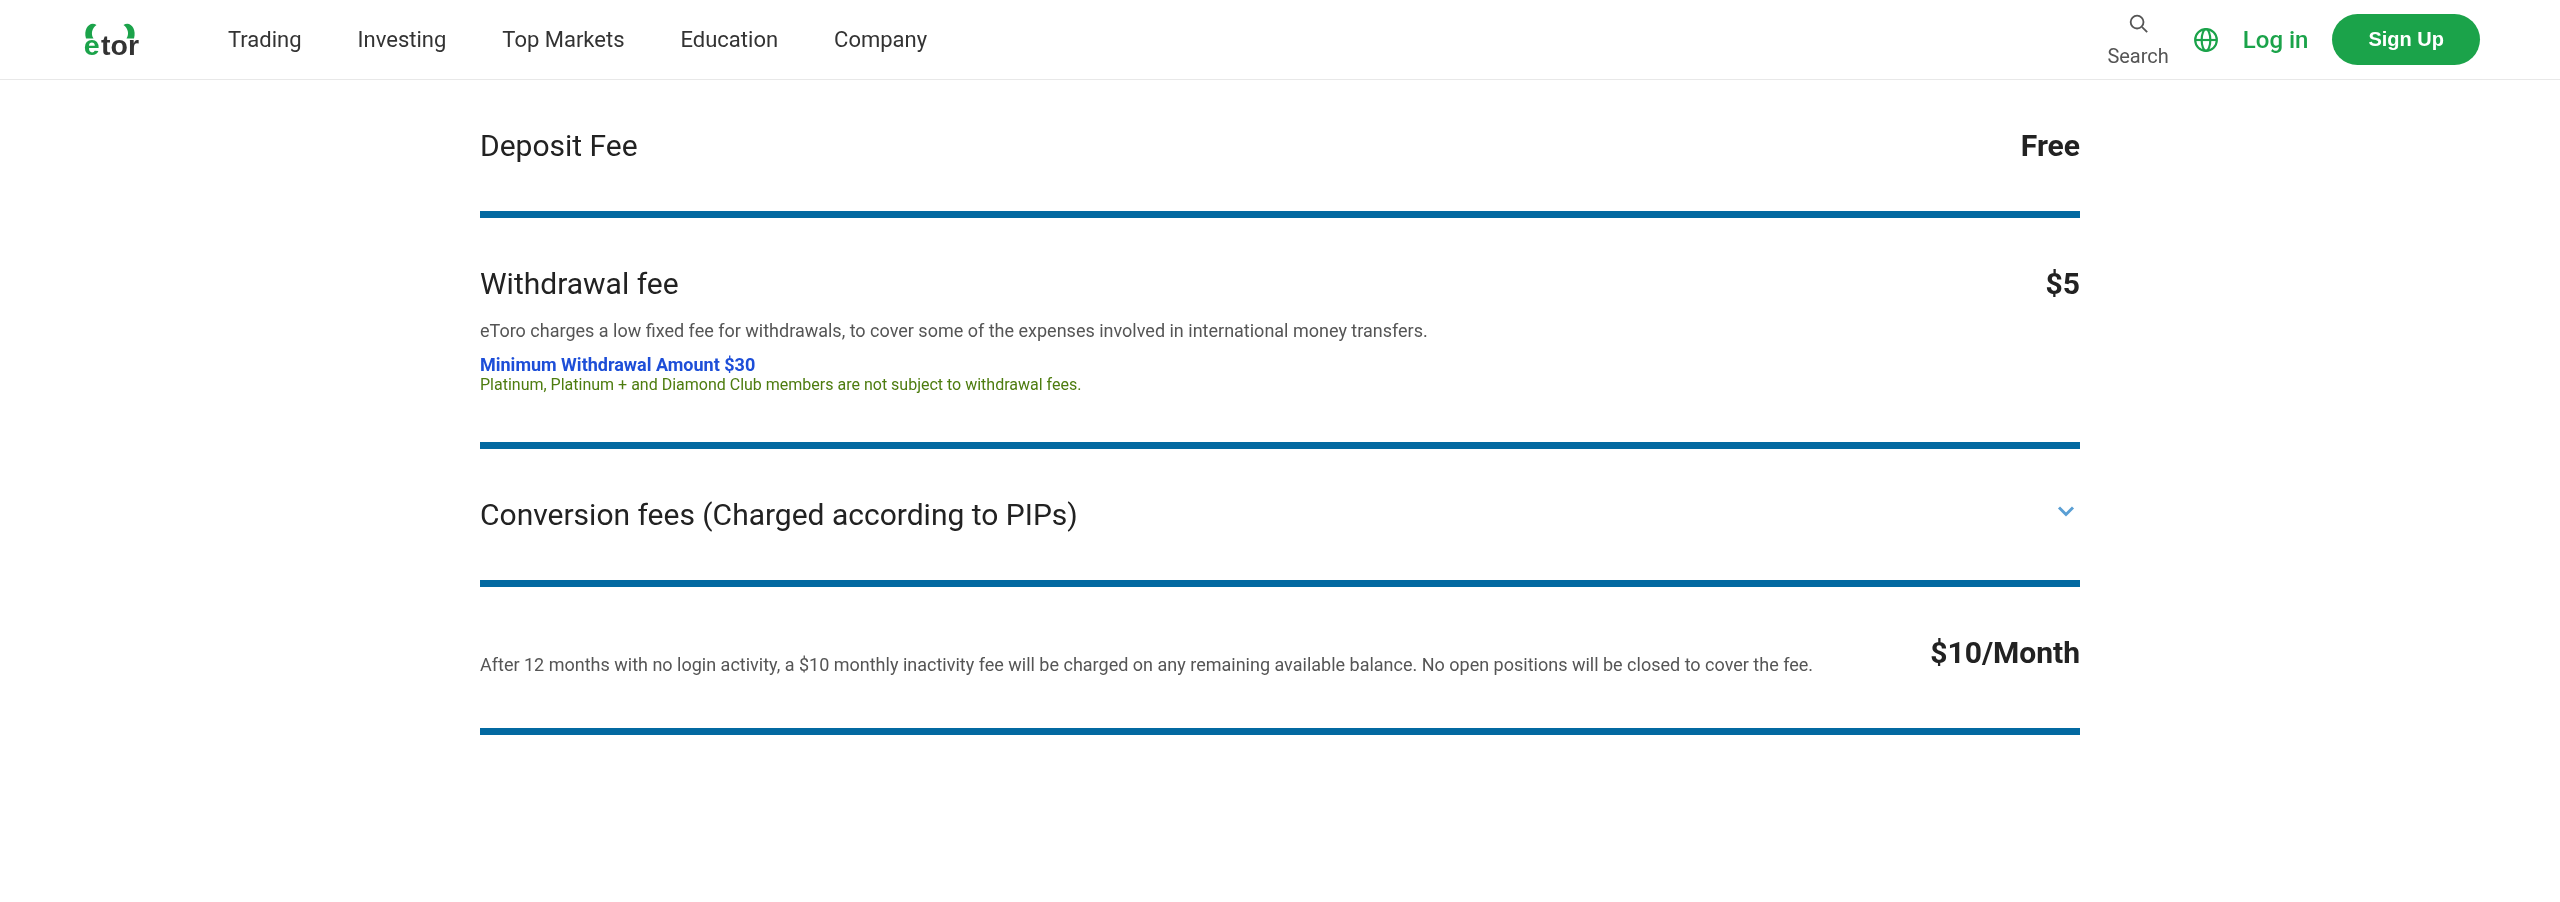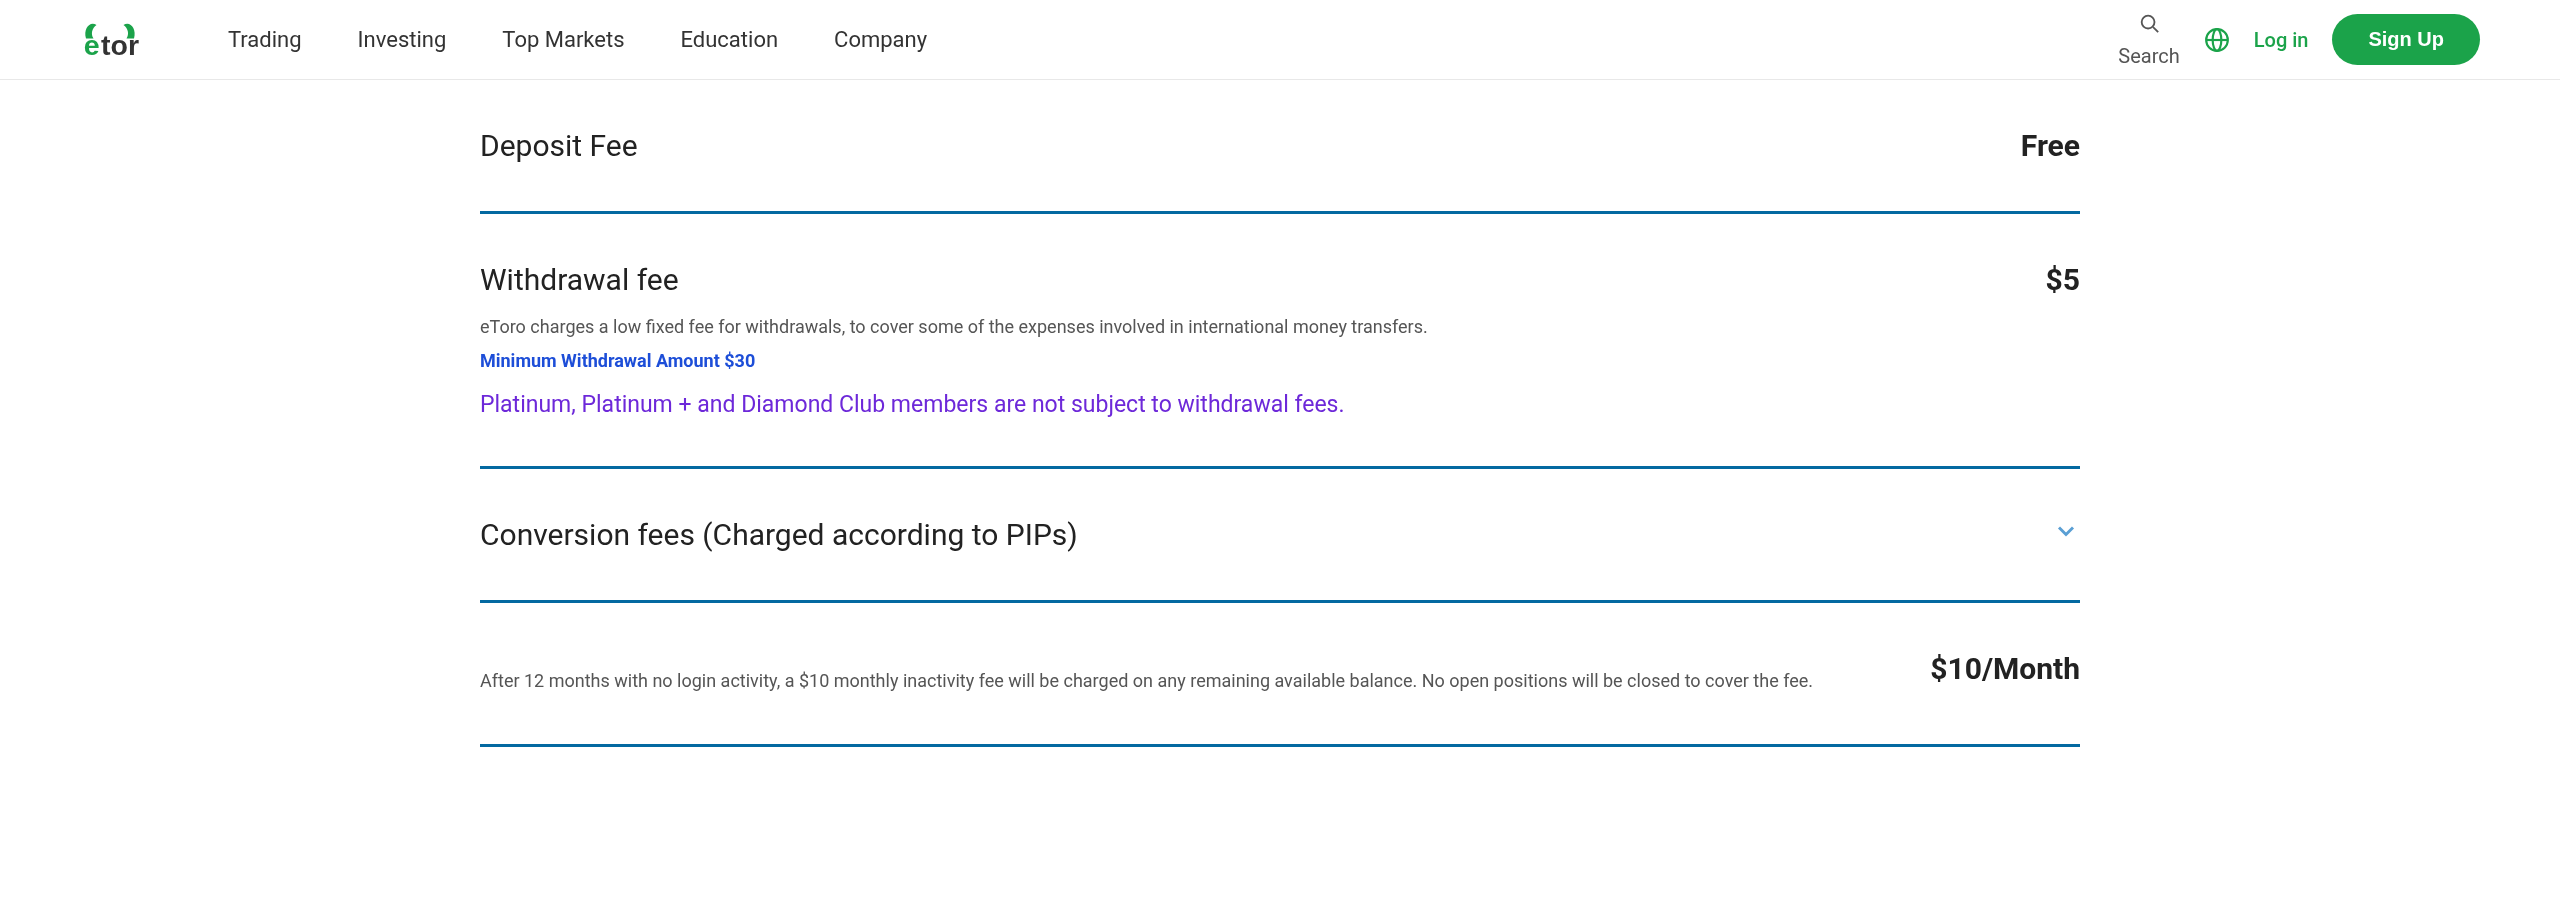--- a/index.html
+++ b/index.html
@@ -77,21 +77,21 @@
       color: #555;
     }
 
     .globe-icon {
       width: 26px;
       height: 26px;
       color: #1ba34a;
     }
 
     .login-btn {
-      font-size: 20px;
+      font-size: 24px;
       color: #1ba34a;
       cursor: pointer;
       font-weight: 500;
       text-decoration: none;
     }
 
     .signup-btn {
       background: #1ba34a;
       color: #ffffff;
       border: none;
@@ -108,21 +108,21 @@
       max-width: 1760px;
       margin: 0 auto;
       padding: 0 80px;
     }
 
     .fee-row {
       display: flex;
       align-items: flex-start;
       justify-content: center;
       padding: 48px 0;
-      border-bottom: 3px solid #0369a1;
+      border-bottom: 7px solid #0369a1;
     }
 
     .fee-left {
       flex: 1;
       padding-right: 80px;
     }
 
     .fee-right {
       min-width: 160px;
       text-align: right;
@@ -153,23 +153,23 @@
 
     .fee-note-bold {
       font-weight: 700;
       color: #1d4ed8;
       font-size: 18px;
       margin-top: 8px;
       display: block;
     }
 
     .fee-note {
-      font-size: 23px;
-      color: #6d28d9;
-      margin-top: 20px;
+      font-size: 16px;
+      color: #4d7c0f;
+      margin-top: 0;
       display: block;
     }
 
     .chevron-down {
       width: 28px;
       height: 28px;
       color: #5a9fd4;
     }
 
     

